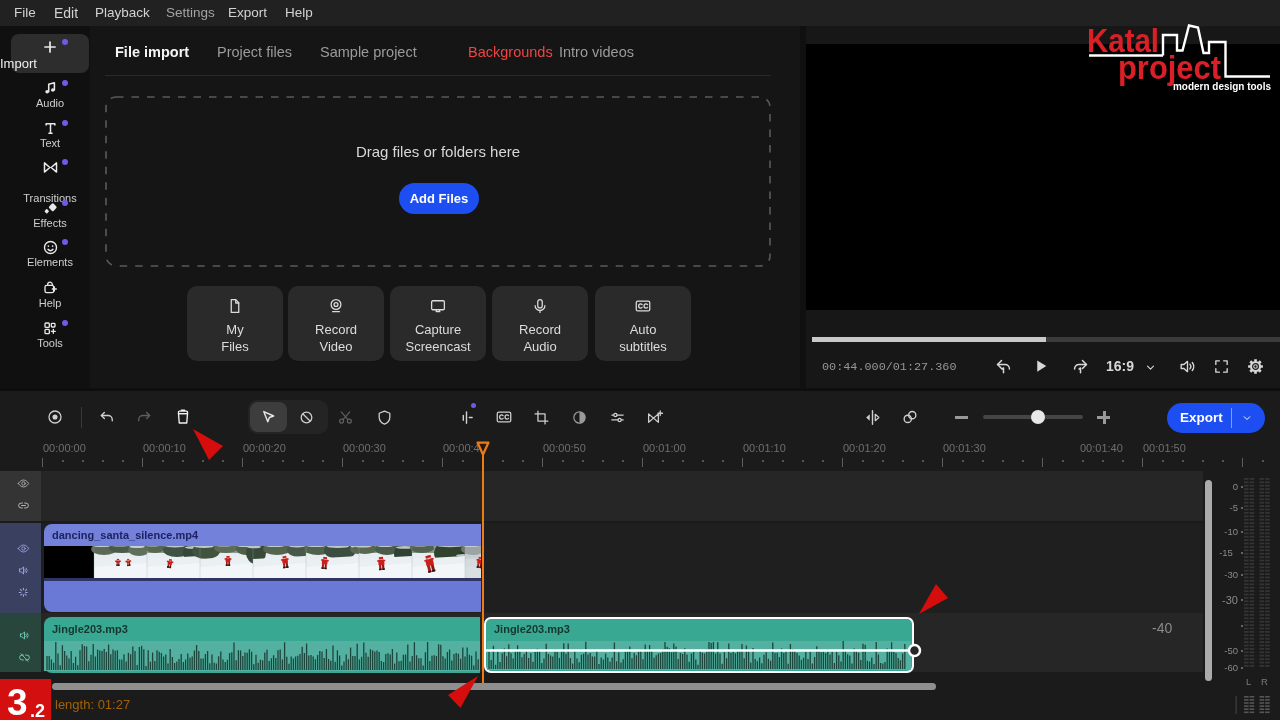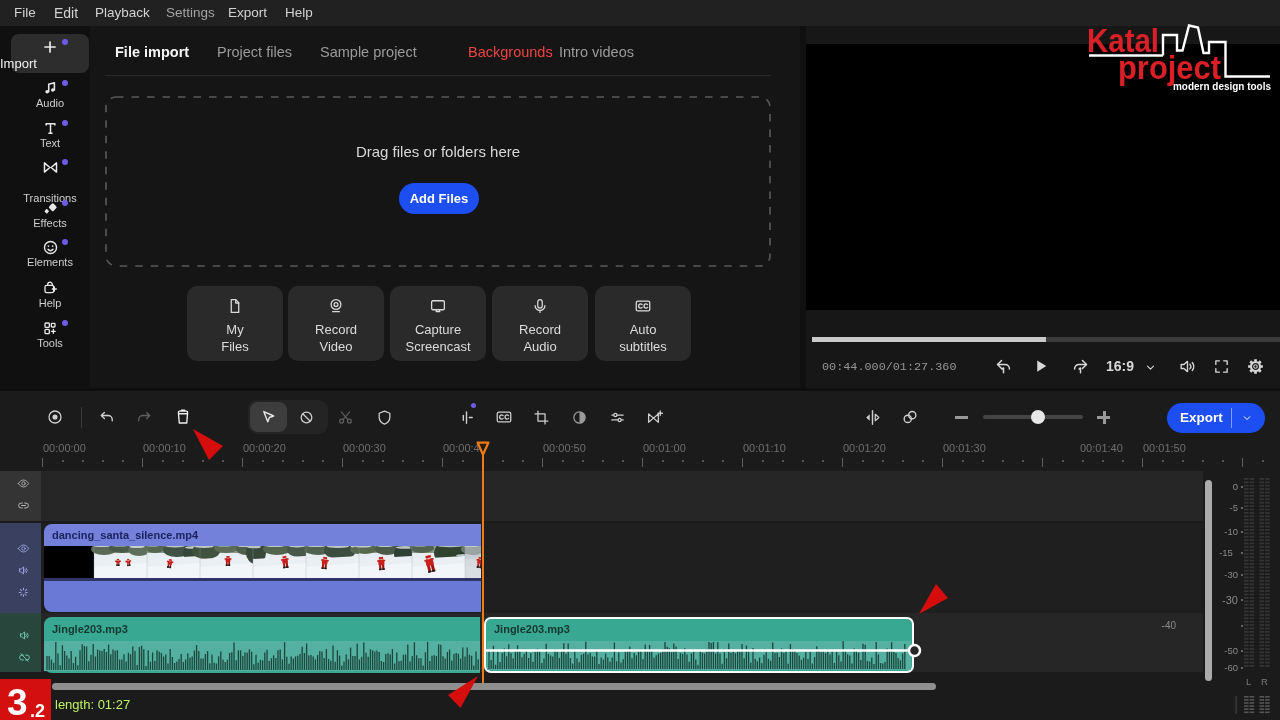--- a/index.html
+++ b/index.html
@@ -544,21 +544,21 @@
 <div class="abs" style="left:1214px;top:502px;width:24px;text-align:right;font-size:9.5px;color:#8a8a8a">-5</div>
 <div class="abs" style="left:1240.5px;top:506.5px;width:2px;height:2px;background:#666"></div>
 <div class="abs" style="left:1214px;top:526px;width:24px;text-align:right;font-size:9.5px;color:#8a8a8a">-10</div>
 <div class="abs" style="left:1240.5px;top:530.5px;width:2px;height:2px;background:#666"></div>
 <div class="abs" style="left:1214px;top:547px;width:24px;text-align:center;font-size:9.5px;color:#8a8a8a">-15</div>
 <div class="abs" style="left:1240.5px;top:551.5px;width:2px;height:2px;background:#666"></div>
 <div class="abs" style="left:1214px;top:569px;width:24px;text-align:right;font-size:9.5px;color:#8a8a8a">-30</div>
 <div class="abs" style="left:1240.5px;top:573.5px;width:2px;height:2px;background:#666"></div>
 <div class="abs" style="left:1214px;top:594px;width:24px;text-align:right;font-size:11px;color:#8a8a8a">-30</div>
 <div class="abs" style="left:1240.5px;top:598.5px;width:2px;height:2px;background:#666"></div>
-<div class="abs" style="left:1152px;top:620px;width:24px;text-align:right;font-size:10px;color:#8a8a8a">-40</div>
+<div class="abs" style="left:1152px;top:620px;width:24px;font-size:14px;color:#8a8a8a">-40</div>
 <div class="abs" style="left:1240.5px;top:624.5px;width:2px;height:2px;background:#666"></div>
 <div class="abs" style="left:1214px;top:645px;width:24px;text-align:right;font-size:9.5px;color:#8a8a8a">-50</div>
 <div class="abs" style="left:1240.5px;top:649.5px;width:2px;height:2px;background:#666"></div>
 <div class="abs" style="left:1214px;top:662px;width:24px;text-align:right;font-size:9.5px;color:#8a8a8a">-60</div>
 <div class="abs" style="left:1240.5px;top:666.5px;width:2px;height:2px;background:#666"></div>
 <svg class="abs" style="left:0;top:0" width="1280" height="720" viewBox="0 0 1280 720">
     <rect x="1244" y="478.0" width="4.6" height="1.8" fill="#343434"></rect>
     <rect x="1249.6" y="478.0" width="4.6" height="1.8" fill="#343434"></rect>
     <rect x="1259.5" y="478.0" width="4.6" height="1.8" fill="#343434"></rect>
     <rect x="1265.1" y="478.0" width="4.6" height="1.8" fill="#343434"></rect>
@@ -805,21 +805,21 @@
     <rect x="1244" y="708.4" width="4.6" height="1.6" fill="#555"></rect>
     <rect x="1249.6" y="708.4" width="4.6" height="1.6" fill="#555"></rect>
     <rect x="1259.5" y="708.4" width="4.6" height="1.6" fill="#555"></rect>
     <rect x="1265.1" y="708.4" width="4.6" height="1.6" fill="#555"></rect>
     <rect x="1244" y="711.5" width="4.6" height="1.6" fill="#555"></rect>
     <rect x="1249.6" y="711.5" width="4.6" height="1.6" fill="#555"></rect>
     <rect x="1259.5" y="711.5" width="4.6" height="1.6" fill="#555"></rect>
     <rect x="1265.1" y="711.5" width="4.6" height="1.6" fill="#555"></rect>
     <rect x="1235.5" y="696" width="1.2" height="18" fill="#3f3f3f"></rect>
   </svg>
-<div class="abs" style="left:55px;top:697px;font-size:13px;color:#bef264">length: 01:27</div>
+<div class="abs" style="left:55px;top:697px;font-size:13px;color:#a16207">length: 01:27</div>
 <div class="abs" style="left:0;top:679px;width:51px;height:41px;background:#d40f0f"></div>
 <div class="abs" style="left:7px;top:684px;font-size:37px;font-weight:bold;color:#fff;line-height:37px">3</div>
 <div class="abs" style="left:30px;top:702px;font-size:18px;font-weight:bold;color:#fff;line-height:18px">.2</div>
 <svg class="abs" style="left:0;top:0" width="1280" height="720" viewBox="0 0 1280 720">
     <path d="M193 429L223 446L209 460Z" fill="#d60d0d"></path>
     <path d="M919 614L936 584L948 598Z" fill="#d60d0d"></path>
     <path d="M478 676L448 695L460.5 708Z" fill="#d60d0d"></path>
   </svg>
 <div class="abs" style="left:1080px;top:16px;width:200px;height:85px">
 <svg width="200" height="85" viewBox="0 0 200 85">

